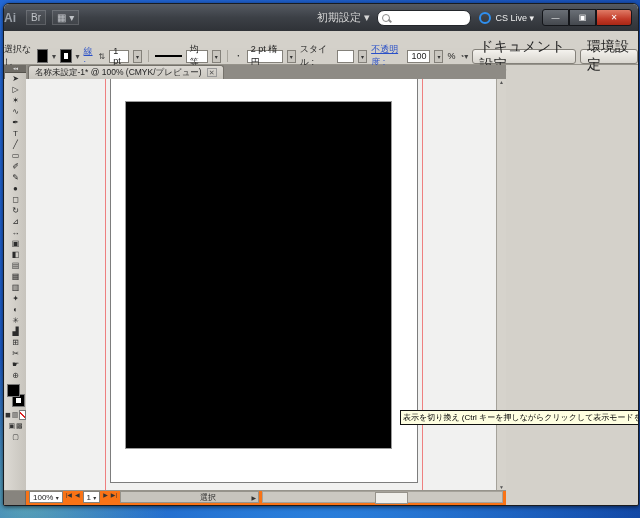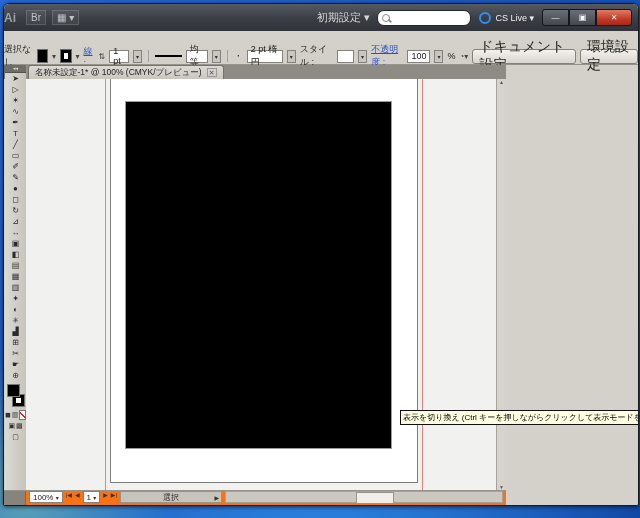--- a/index.html
+++ b/index.html
@@ -86,21 +86,21 @@
     border-left:1px solid #a5a29a;display:flex;flex-direction:column;justify-content:space-between;
     align-items:center;font-size:5px;color:#555;}
   
   .statusbar{position:absolute;left:0;top:486px;width:502px;height:14px;background:#f97316;
     border-top:1px solid #96938b;display:flex;gap:3px;font-size:8px;color:#222;}
   .sb-corner{width:21px;height:14px;background:#87847e;border-right:1px solid #6e6b65;}
   .sb-box{background:#fff;border:1px solid #84817a;height:10px;display:flex;align-items:center;
     padding:0 3px;font-size:8px;}
   .sb-arr{font-size:6px;color:#333;}
   .sb-field{width:100px;height:10px;background:#c7c4bd;border:1px solid #96938b;display:flex;
-    align-items:center;justify-content:center;position:relative;}
+    align-items:center;justify-content:center;position:relative;padding-left:37px;}
   .sb-field .sb-arr{position:absolute;right:2px;}
   .hscroll{flex:1;height:10px;background:#cbc8c1;border:1px solid #a5a29a;position:relative;margin-right:3px;}
   .hthumb{position:absolute;left:47%;top:0;width:13%;height:100%;background:#efeeea;border:1px solid #96938b;}
   
   .tooltip{position:absolute;left:396px;top:406px;width:238px;height:13px;background:#ffffe1;
     border:1px solid #111;font-size:8px;color:#000;display:flex;align-items:center;
     padding:0 2px;white-space:nowrap;overflow:hidden;z-index:60;}
   .dockwrap{position:absolute;left:502px;top:61px;width:130px;height:434px;}
 </style>
 </head>

